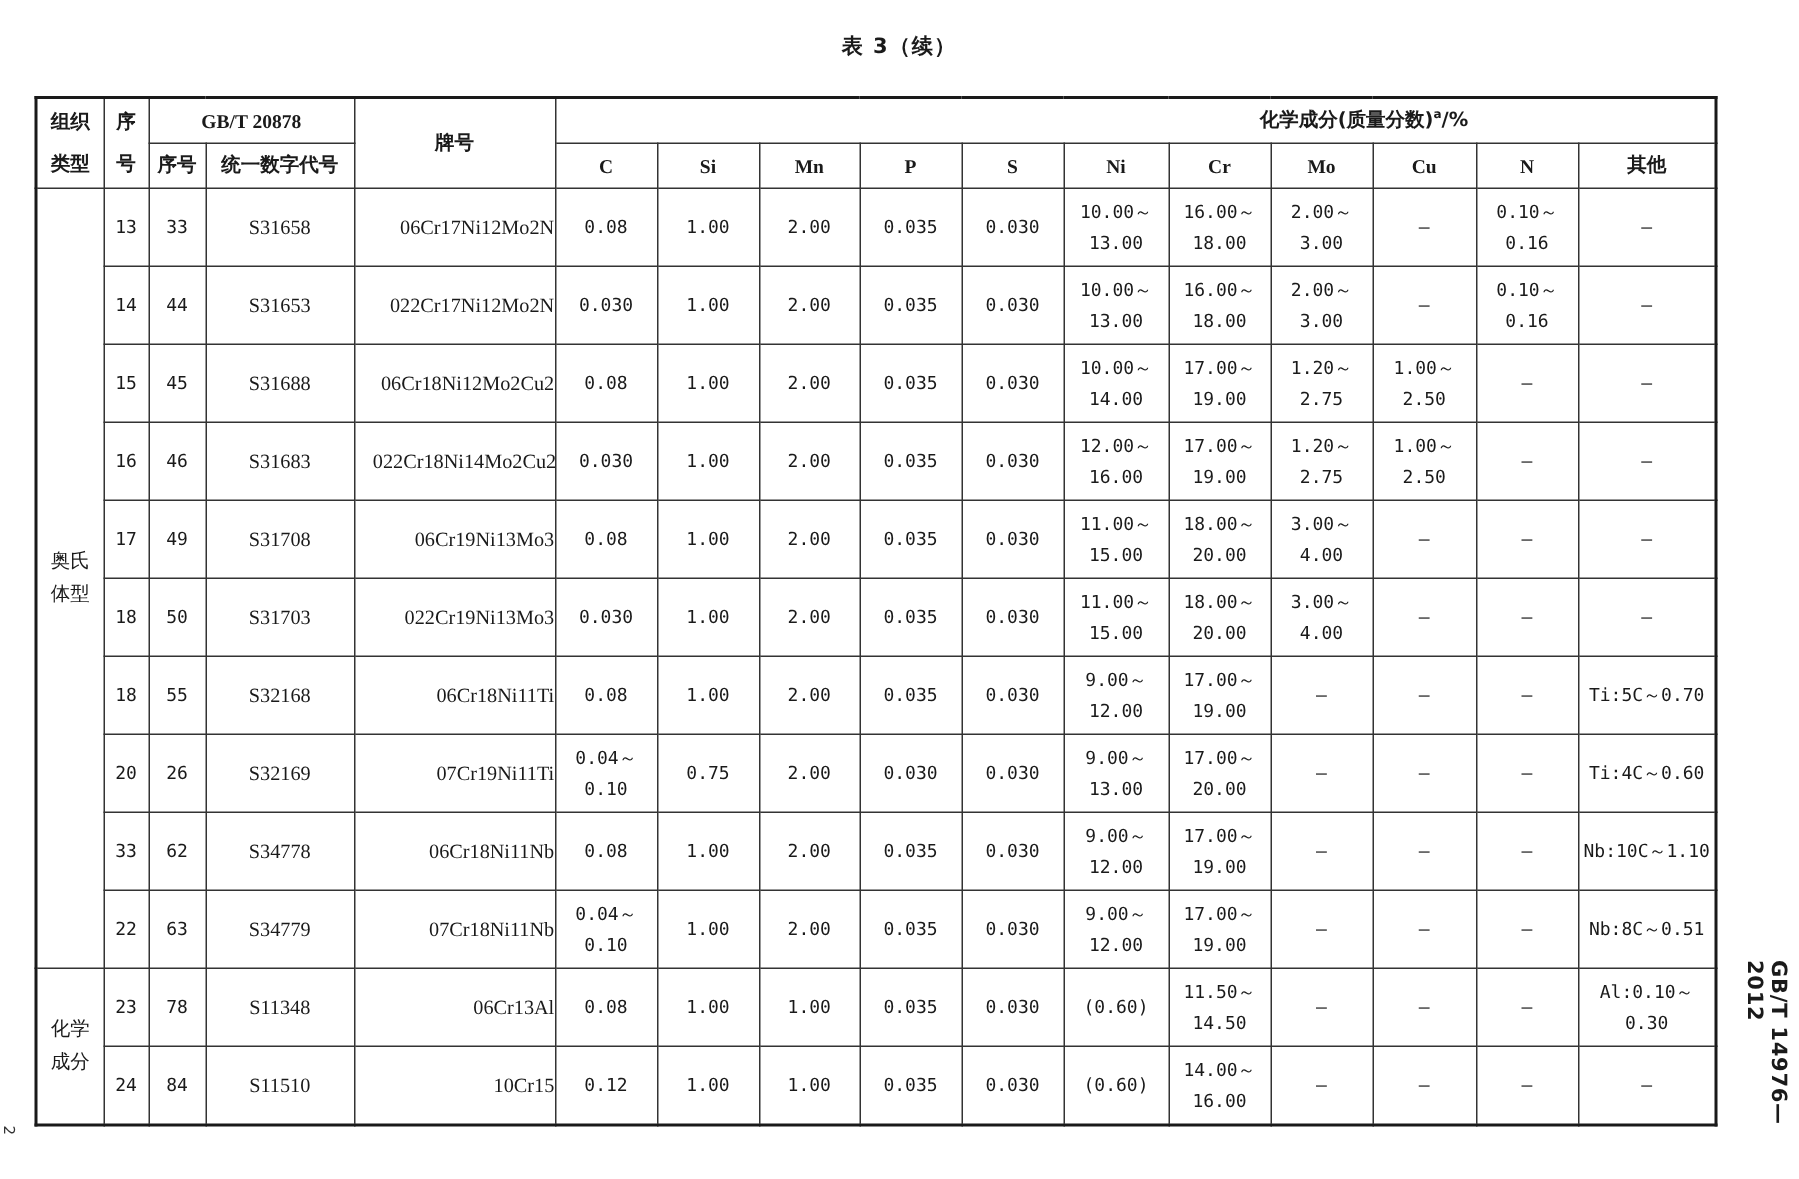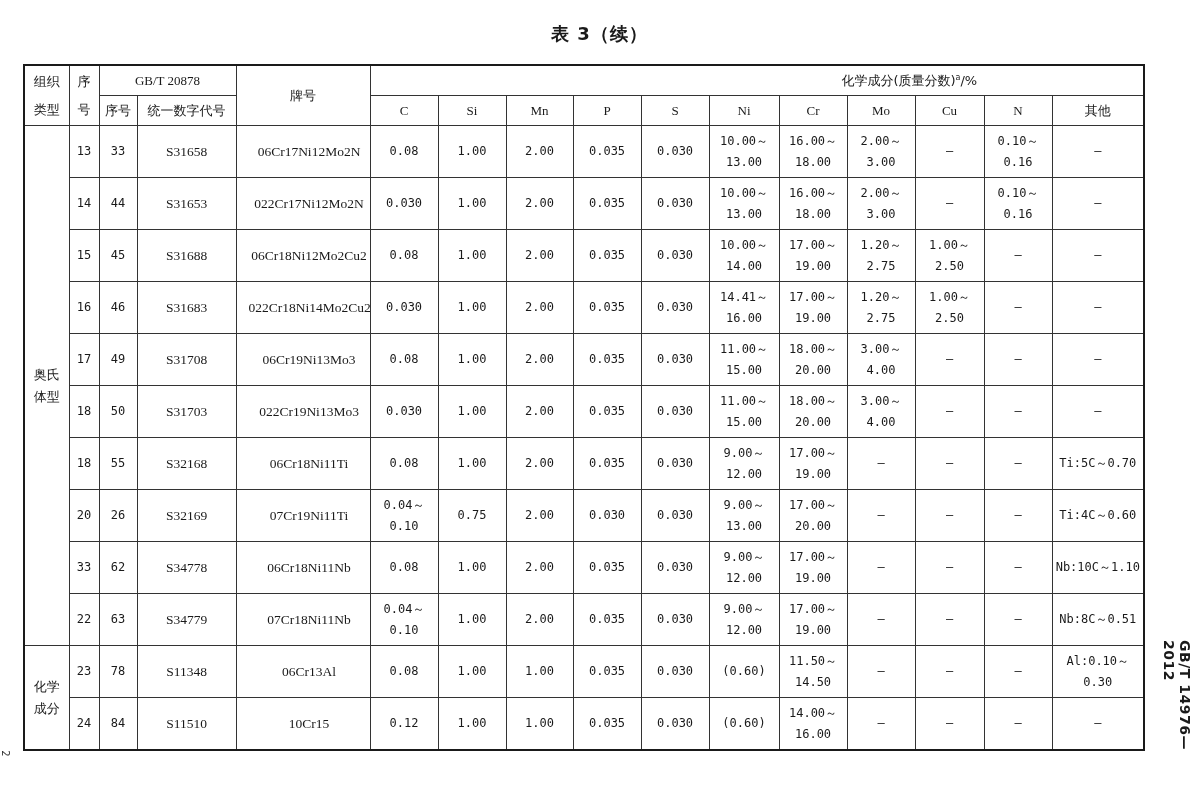--- a/index.html
+++ b/index.html
@@ -16,21 +16,21 @@
     color: #1a1a1a;
   }
   .page-title {
     position: absolute;
     top: 22px;
     left: 0;
     width: 1199px;
     text-align: center;
     font-family: "DejaVu Sans", "Liberation Sans", sans-serif;
     font-weight: bold;
-    font-size: 18px;
+    font-size: 14px;
     letter-spacing: 1px;
   }
   table.spec {
     position: absolute;
     top: 64px;
     left: 23px;
     border-collapse: collapse;
     table-layout: fixed;
     width: 1120px;
     border: 2px solid #1a1a1a;
@@ -39,37 +39,37 @@
     border: 1px solid #333;
     text-align: center;
     vertical-align: middle;
     padding: 0;
     font-size: 12.5px;
     line-height: 21px;
     overflow: hidden;
     white-space: nowrap;
   }
   table.spec th {
-    font-weight: normal;
+    font-weight: bold;
     font-family: "DejaVu Sans", "Liberation Sans", sans-serif;
     height: 29px;
     font-size: 13px;
     margin-top: 36px;
   }
   table.spec td {
     height: 51px;
     font-family: "Liberation Serif", "DejaVu Serif", serif;
     font-size: 13.5px;
   }
   table.spec td.num {
     font-family: "DejaVu Sans Mono", "Liberation Mono", monospace;
     font-size: 12px;
   }
   table.spec td.grade {
-    text-align: center;
+    text-align: right;
     padding-left: 12px;
   }
   table.spec td.group {
     font-family: "DejaVu Sans", "Liberation Sans", sans-serif;
     font-size: 13px;
     line-height: 22px;
     white-space: normal;
     text-align: center;
   }
   th.wide-title {
@@ -244,21 +244,21 @@
         <td class="num">16</td>
         <td class="num">46</td>
         <td>S31683</td>
         <td class="grade">022Cr18Ni14Mo2Cu2</td>
         <td class="num">0.030</td>
         <td class="num">1.00</td>
         <td class="num">2.00</td>
         <td class="num">0.035</td>
         <td class="num">0.030</td>
         <td class="num">
-          <span class="range-line">14.41～</span>
+          <span class="range-line">12.00～</span>
           <span class="range-line">16.00</span>
         </td>
         <td class="num">
           <span class="range-line">17.00～</span>
           <span class="range-line">19.00</span>
         </td>
         <td class="num">
           <span class="range-line">1.20～</span>
           <span class="range-line">2.75</span>
         </td>

